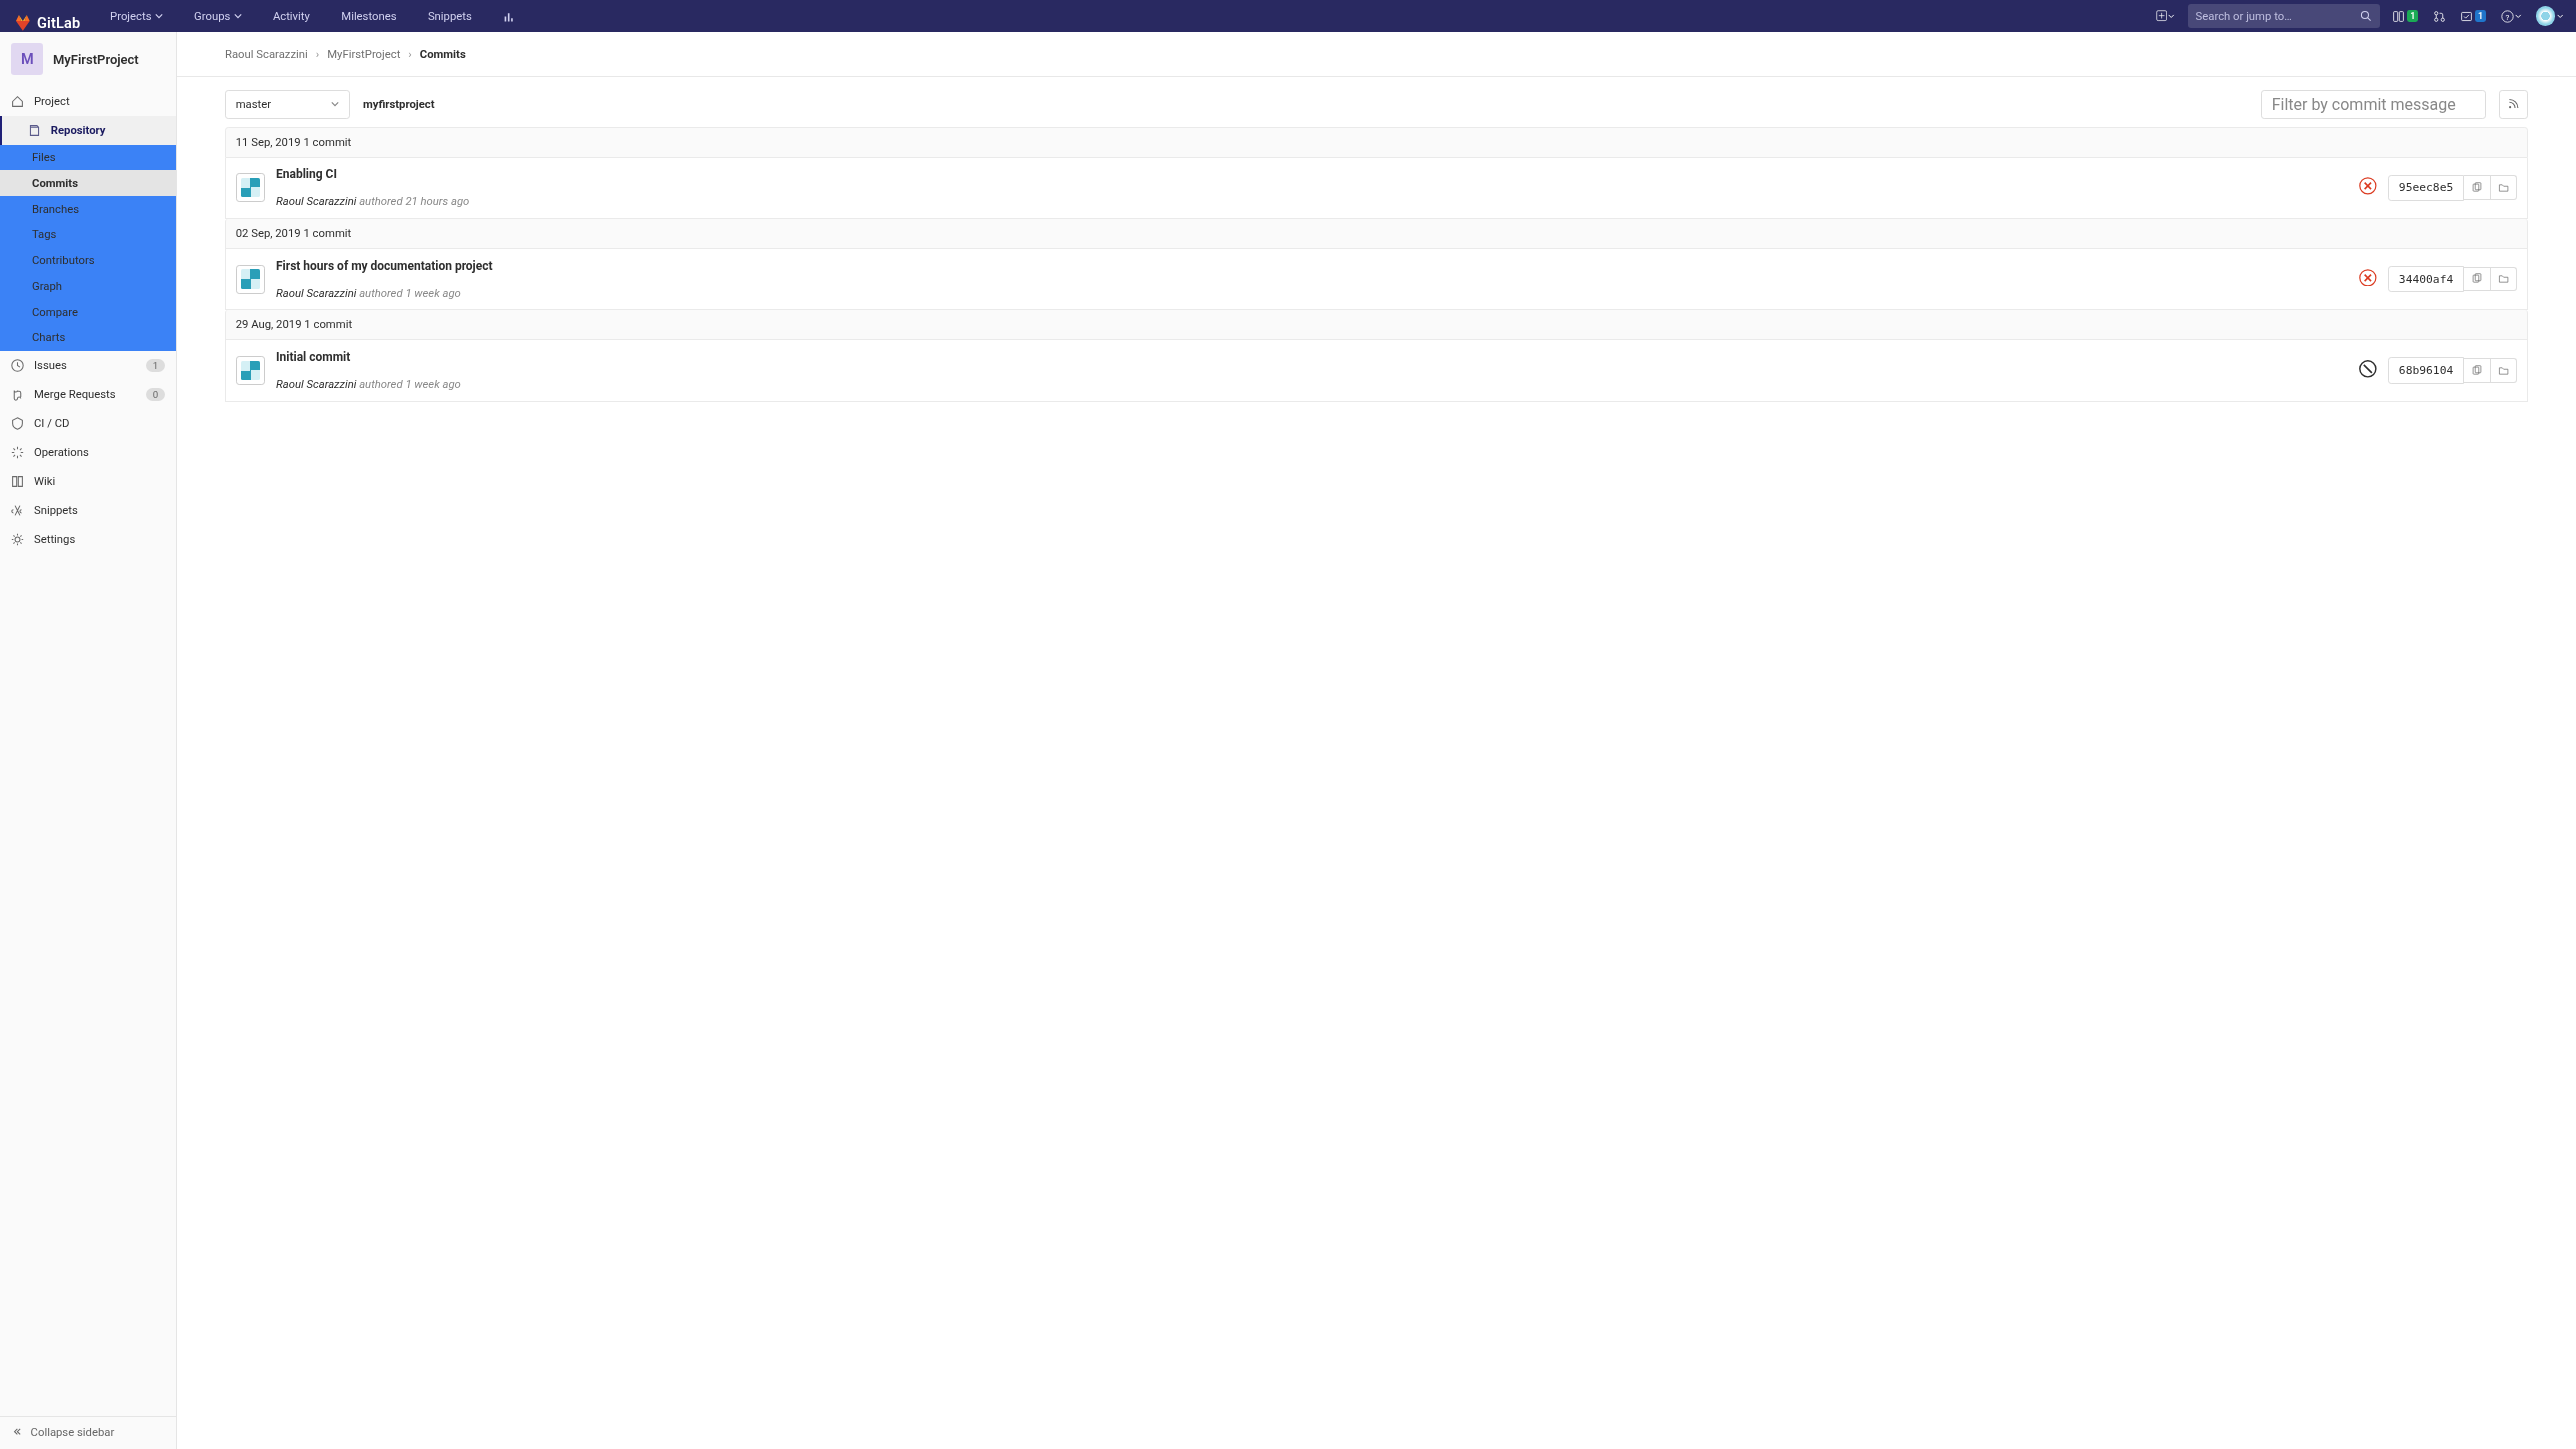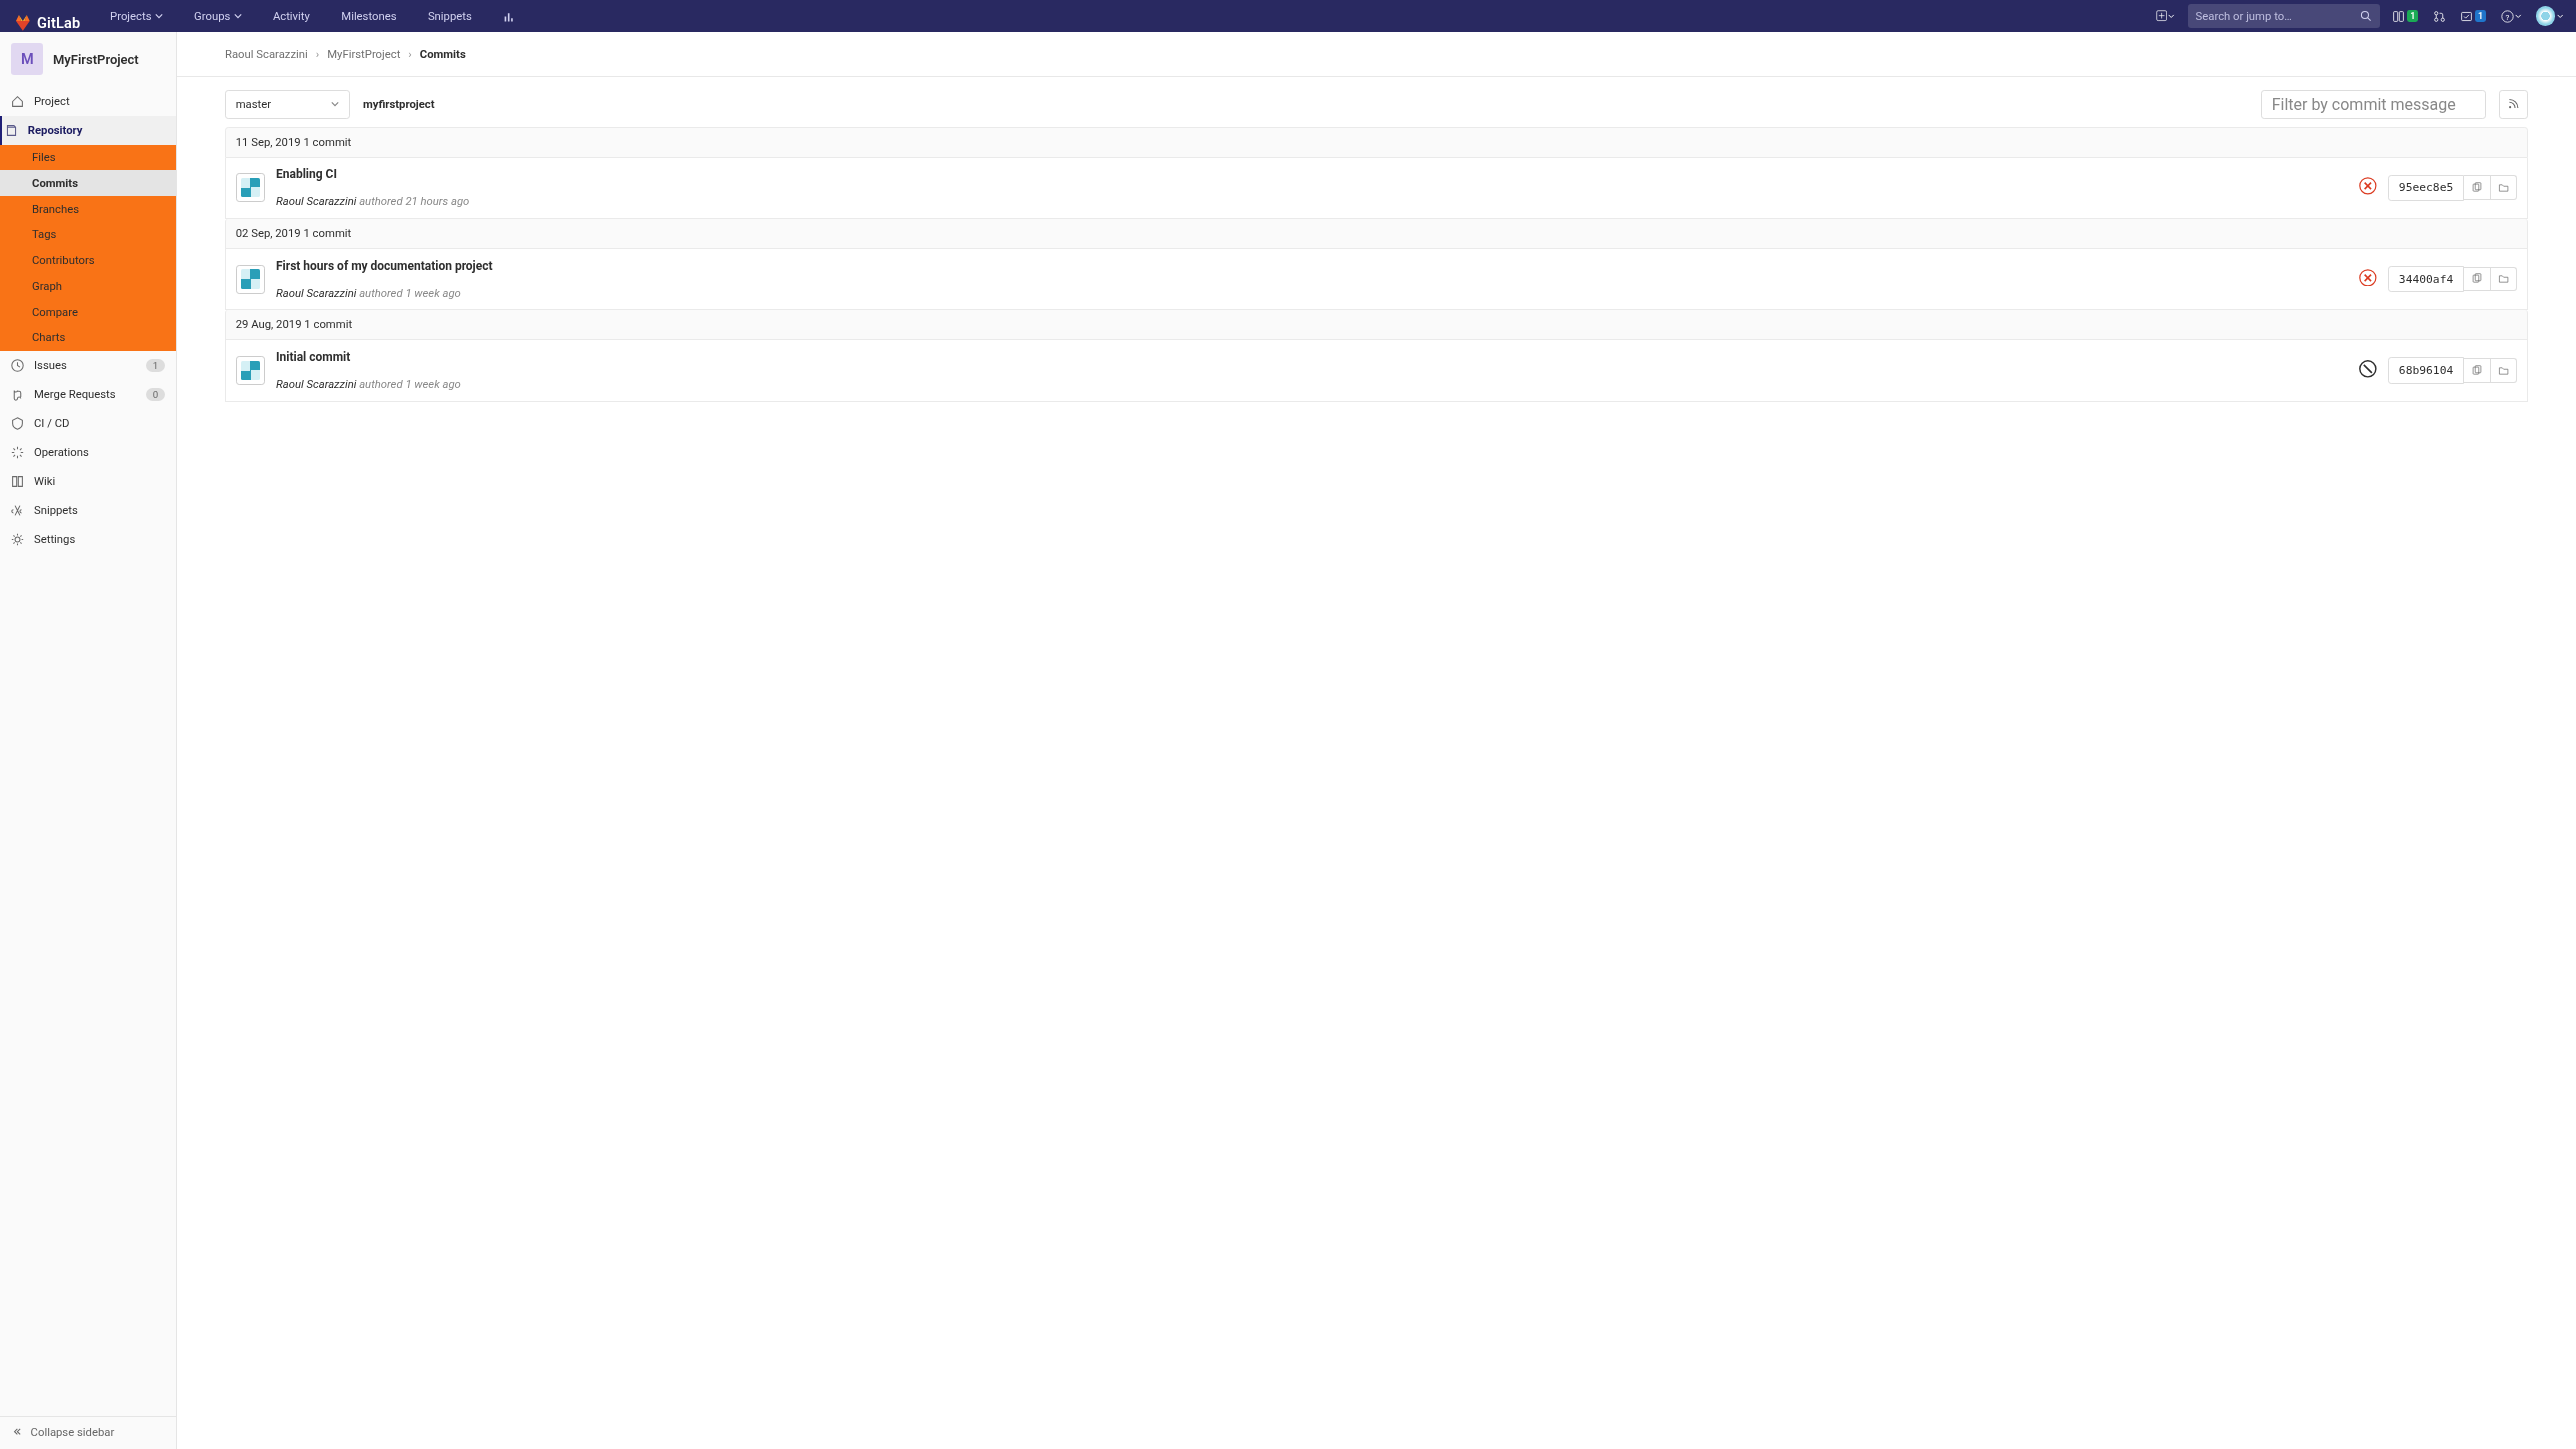--- a/index.html
+++ b/index.html
@@ -18,23 +18,23 @@
 .badge-green { background:#1aaa55; color:#fff; font-size:8.9px; border-radius:2.4px; padding:0.8px 3.2px; font-weight:600;}
 .badge-blue { background:#1f75cb; color:#fff; font-size:8.9px; border-radius:2.4px; padding:0.8px 3.2px; font-weight:600;}
 .avatar-top { width:19.3px; height:19.3px; border-radius:50%; background: radial-gradient(circle, #8fd4e8 30%, #fff 32%, #8fd4e8 60%); }
 
 .layout { display:flex; }
 .sidebar { width:177px; background:#fafafa; border-right:0.8px solid #e5e5e5; height: calc(100vh - 32px); display:flex; flex-direction:column; position:relative;}
 .project-header { display:flex; align-items:center; gap:9.7px; padding: 11.3px 11.3px; }
 .proj-badge { width:32px; height:32px; background:#e1d8f1; color:#6b4fbb; display:flex; align-items:center; justify-content:center; border-radius:3.2px; font-weight:600; font-size:14.5px;}
 .proj-name { font-weight:600; font-size:13px; }
 .side-item { display:flex; align-items:center; gap:9.7px; padding: 8px 11.3px; cursor:pointer; color:#2e2e2e; }
-.side-item.active-parent { background:#f0f0f0; font-weight:700; color:#1b1b60; border-left:2.4px solid #1f1f76; padding-left:3px;}
+.side-item.active-parent { background:#f0f0f0; font-weight:700; color:#1b1b60; border-left:2.4px solid #1f1f76; padding-left:26px;}
 .side-item .icn { width:13px; opacity:.7; }
-.side-sub { padding: 6.4px 11.3px 6.4px 32px; cursor:pointer; color:#2e2e2e; background:#f97316;}
+.side-sub { padding: 6.4px 11.3px 6.4px 32px; cursor:pointer; color:#2e2e2e; background:#3b82f6;}
 .side-sub.active-sub { font-weight:700; background:#e4e4e4;}
 .side-item .count { margin-left:auto; background:#ddd; color:#666; border-radius:8px; font-size:9.7px; padding:0.8px 6.4px;}
 .collapse { border-top:0.8px solid #e5e5e5; padding:9.7px 11.3px; display:flex; align-items:flex-start; gap:8px; cursor:pointer; color:#666; margin-top:auto;}
 
 .content { flex:1; padding: 0 48px; }
 .breadcrumbs { display:flex; align-items:center; gap:8px; padding:16px 0 14.5px; color:#707070; font-size:11.3px; }
 .breadcrumbs .crumb { cursor:pointer; }
 .breadcrumbs .sep { color:#999; }
 .breadcrumbs .current { font-weight:700; color:#2e2e2e;}
 .divider { border-bottom:0.8px solid #e8e8e8; margin:0 -48px 13px;}

